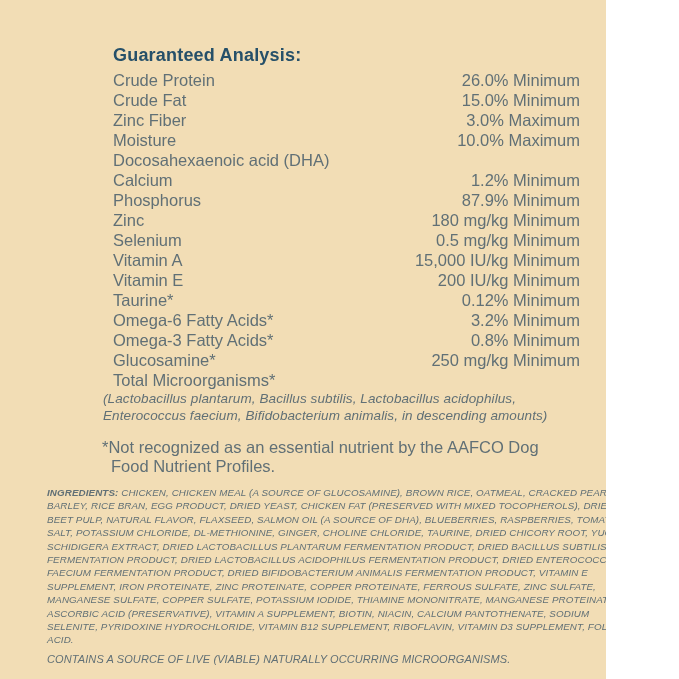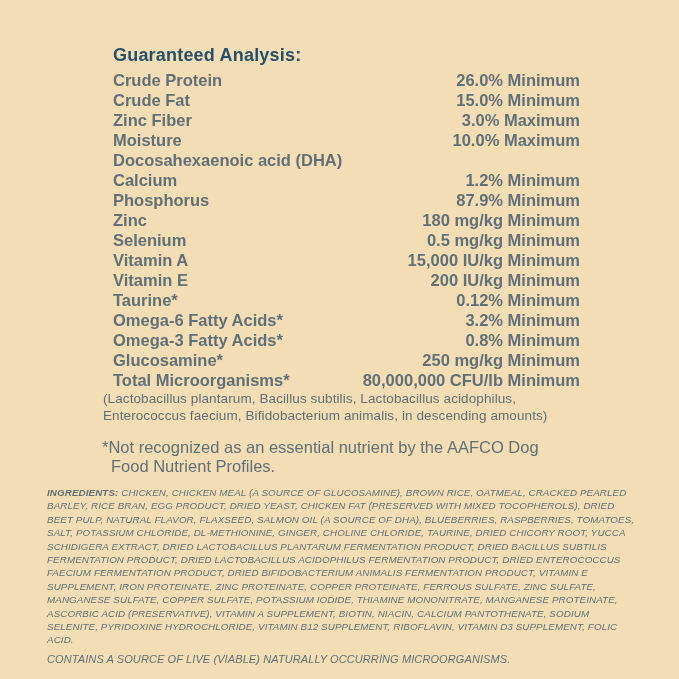--- a/index.html
+++ b/index.html
@@ -9,21 +9,21 @@
   }
   *{ box-sizing:border-box; }
   html,body{ margin:0; padding:0; }
   body{
     width:679px; height:679px;
     background:#ffffff;
     font-family:"Liberation Sans", sans-serif;
   }
   .label-canvas{
     position:relative;
-    width:679px; height:679px;
+    width:606px; height:679px;
     background:var(--bg);
     overflow:hidden;
   }
   
   .ga-section{
     position:absolute;
     left:113px; top:45px;
     width:467px;
     color:var(--text);
   }
@@ -34,26 +34,26 @@
     letter-spacing:.2px;
     color:var(--heading);
   }
   .ga-row{
     display:flex;
     justify-content:space-between;
     align-items:baseline;
     font-size:16.5px;
     line-height:20px;
     white-space:nowrap;
-    font-weight:bold;
   }
   .ga-row .ga-label{ text-align:left; }
   .ga-row .ga-value{ text-align:center; }
   .organisms-note{
     margin:1px 0 8px -10px;
+    font-style:italic;
     font-size:13.5px;
     line-height:16.5px;
     letter-spacing:.1px;
   }
   .aafco-footnote{
     margin:14px 0 0 -11px;
     font-size:16.5px;
     line-height:19px;
   }
   .aafco-footnote .fn-line-2{ padding-left:9px; }
@@ -157,21 +157,20 @@
     <span class="ga-value">0.8% Minimum</span>
   </div>
 
   <div class="ga-row">
     <span class="ga-label">Glucosamine*</span>
     <span class="ga-value">250 mg/kg Minimum</span>
   </div>
 
   <div class="ga-row">
     <span class="ga-label">Total Microorganisms*</span>
-    <span class="ga-value">80,000,000 CFU/lb Minimum</span>
   </div>
 </div>
 
     <div class="organisms-note">
       <div>(Lactobacillus plantarum, Bacillus subtilis, Lactobacillus acidophilus,</div>
       <div>Enterococcus faecium, Bifidobacterium animalis, in descending amounts)</div>
     </div>
 
     <div class="aafco-footnote">
       <div class="fn-line-1">*Not recognized as an essential nutrient by the AAFCO Dog</div>

